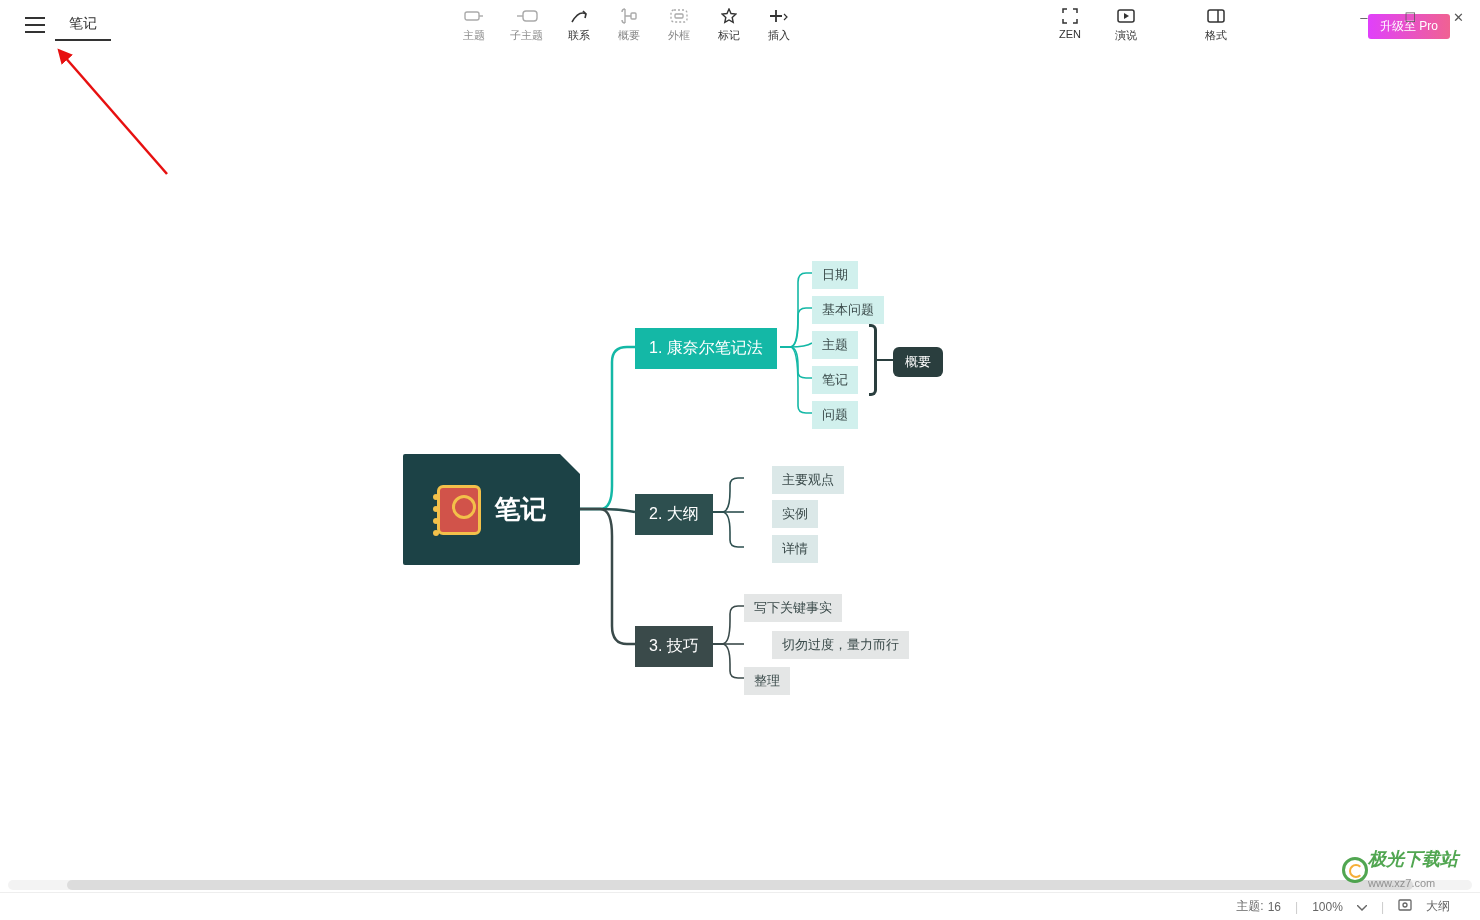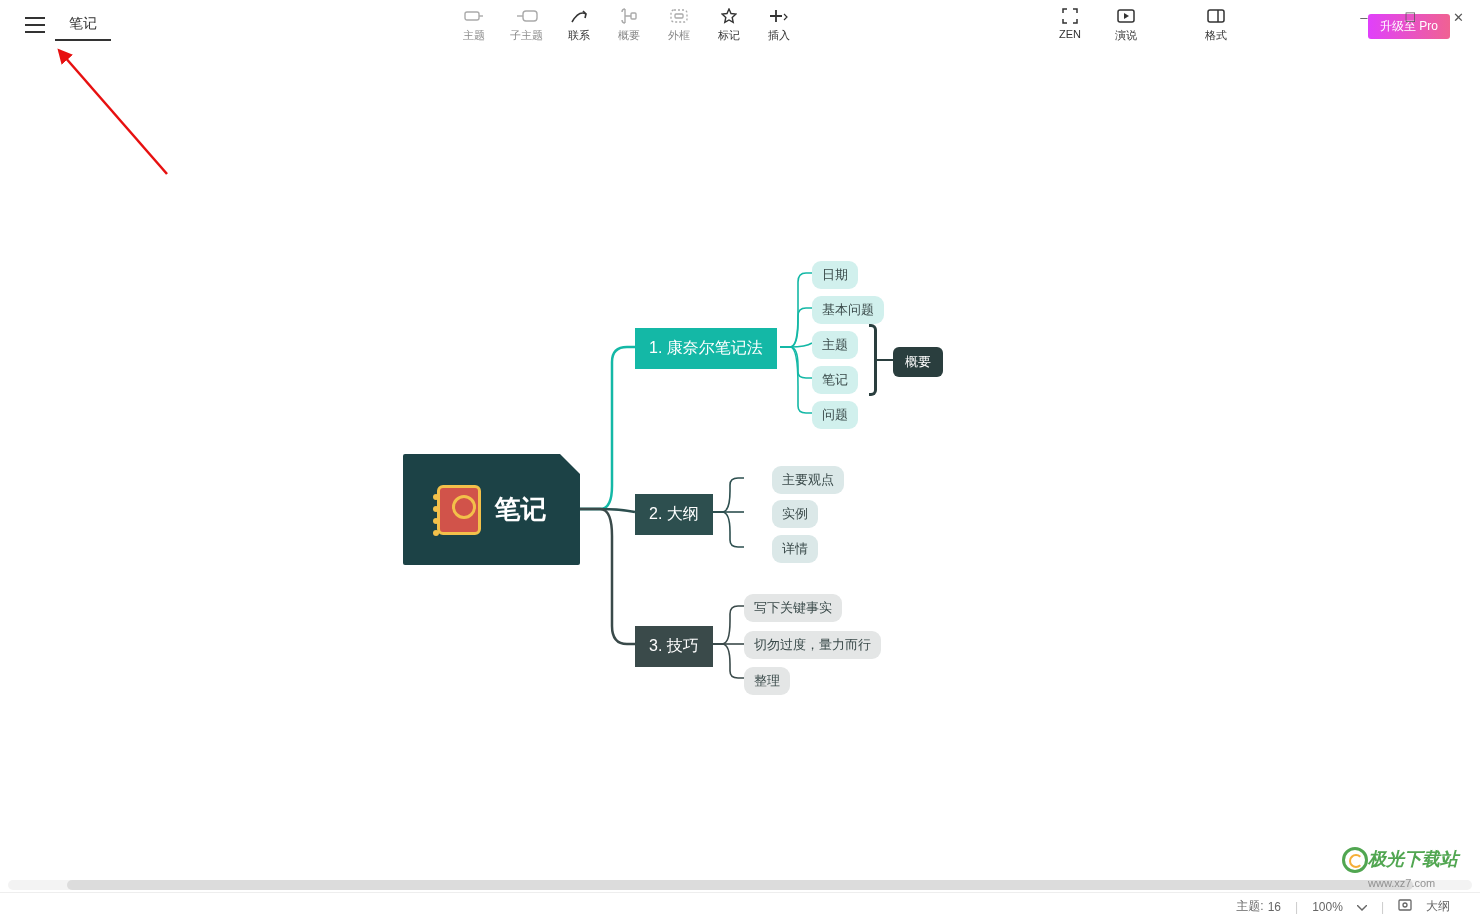--- a/index.html
+++ b/index.html
@@ -52,21 +52,21 @@
   
   .branch-node{
     position:absolute;padding:10px 14px;color:#fff;font-size:16px;border-radius:0;white-space:nowrap;
   }
   .branch1{left:635px;top:262px;background:#14b8a6;}
   .branch2{left:635px;top:428px;background:#2d4f4f;}
   .branch3{left:635px;top:560px;background:#3a4a4a;}
   
   .leaf-node{
     position:absolute;padding:5px 10px;font-size:13px;color:#3a4a4a;
-    border-radius:9px;white-space:nowrap;
+    border-radius:0;white-space:nowrap;
   }
   .leaf-g1{background:#d1f0ed;}
   .leaf-g2{background:#dbe8e8;margin-left:28px;}
   .leaf-g3{background:#e4e6e6;}
   
   .boundary-line{position:absolute;left:869px;top:258px;width:8px;height:72px;border-right:3px solid #2a3e3e;border-top:3px solid #2a3e3e;border-bottom:3px solid #2a3e3e;border-top-right-radius:6px;border-bottom-right-radius:6px;}
   .summary-node{position:absolute;left:893px;top:281px;background:#2a3e3e;color:#fff;font-size:13px;padding:6px 12px;border-radius:6px;}
   
   
   svg.connectors{position:absolute;left:0;top:0;width:100%;height:100%;pointer-events:none;}
@@ -74,21 +74,21 @@
   
   .arrow-ann{position:absolute;left:52px;top:44px;}
   
   
   .statusbar{position:absolute;left:0;right:0;bottom:0;height:28px;border-top:1px solid #eee;
     display:flex;align-items:center;justify-content:flex-end;padding-right:30px;font-size:12px;color:#666;gap:14px;}
   .zoom-sep{color:#ccc;}
   .status-icon{cursor:pointer;}
   
   
-  .watermark{position:absolute;right:22px;bottom:28px;display:flex;
+  .watermark{position:absolute;right:22px;bottom:28px;display:flex;align-items:center;
     font-size:18px;font-weight:bold;color:#3f9d3f;font-style:italic;opacity:.9;}
   .wm-url{font-size:11px;color:#888;font-weight:normal;font-style:normal;}
   .wm-logo{width:26px;height:26px;border:3px solid #3f9d3f;border-radius:50%;position:relative;}
   .wm-logo::after{content:"";position:absolute;left:4px;top:4px;width:10px;height:10px;border-radius:50%;border:2px solid #f5a623;border-right-color:transparent;}
   
   
   .hscroll{position:absolute;left:8px;right:8px;bottom:30px;height:10px;background:#f3f3f3;border-radius:5px;}
   .hscroll-thumb{position:absolute;left:4%;width:92%;height:100%;background:#dcdcdc;border-radius:5px;}
 </style>
 </head>
@@ -255,21 +255,21 @@
   <div class="leaf-node leaf-g1" style="left:812px;top:300px">笔记</div>
   <div class="leaf-node leaf-g1" style="left:812px;top:335px">问题</div>
   <div class="boundary-line"></div>
   <div class="summary-node">概要</div>
 
   <div class="leaf-node leaf-g2" style="left:744px;top:400px">主要观点</div>
   <div class="leaf-node leaf-g2" style="left:744px;top:434px">实例</div>
   <div class="leaf-node leaf-g2" style="left:744px;top:469px">详情</div>
 
   <div class="leaf-node leaf-g3" style="left:744px;top:528px">写下关键事实</div>
-  <div class="leaf-node leaf-g3" style="left:744px;top:565px">切勿过度，量力而行</div>
+  <div class="leaf-node leaf-g3" style="left:772px;top:565px">切勿过度，量力而行</div>
   <div class="leaf-node leaf-g3" style="left:744px;top:601px">整理</div>
 
 </div>
 
 <svg class="arrow-ann" width="140" height="140">
   <defs>
       <marker id="ah" markerWidth="10" markerHeight="10" refX="2" refY="3" orient="auto">
     <path d="M0 0L6 3L0 6z" fill="#e71010"></path>
       </marker>
     </defs>

